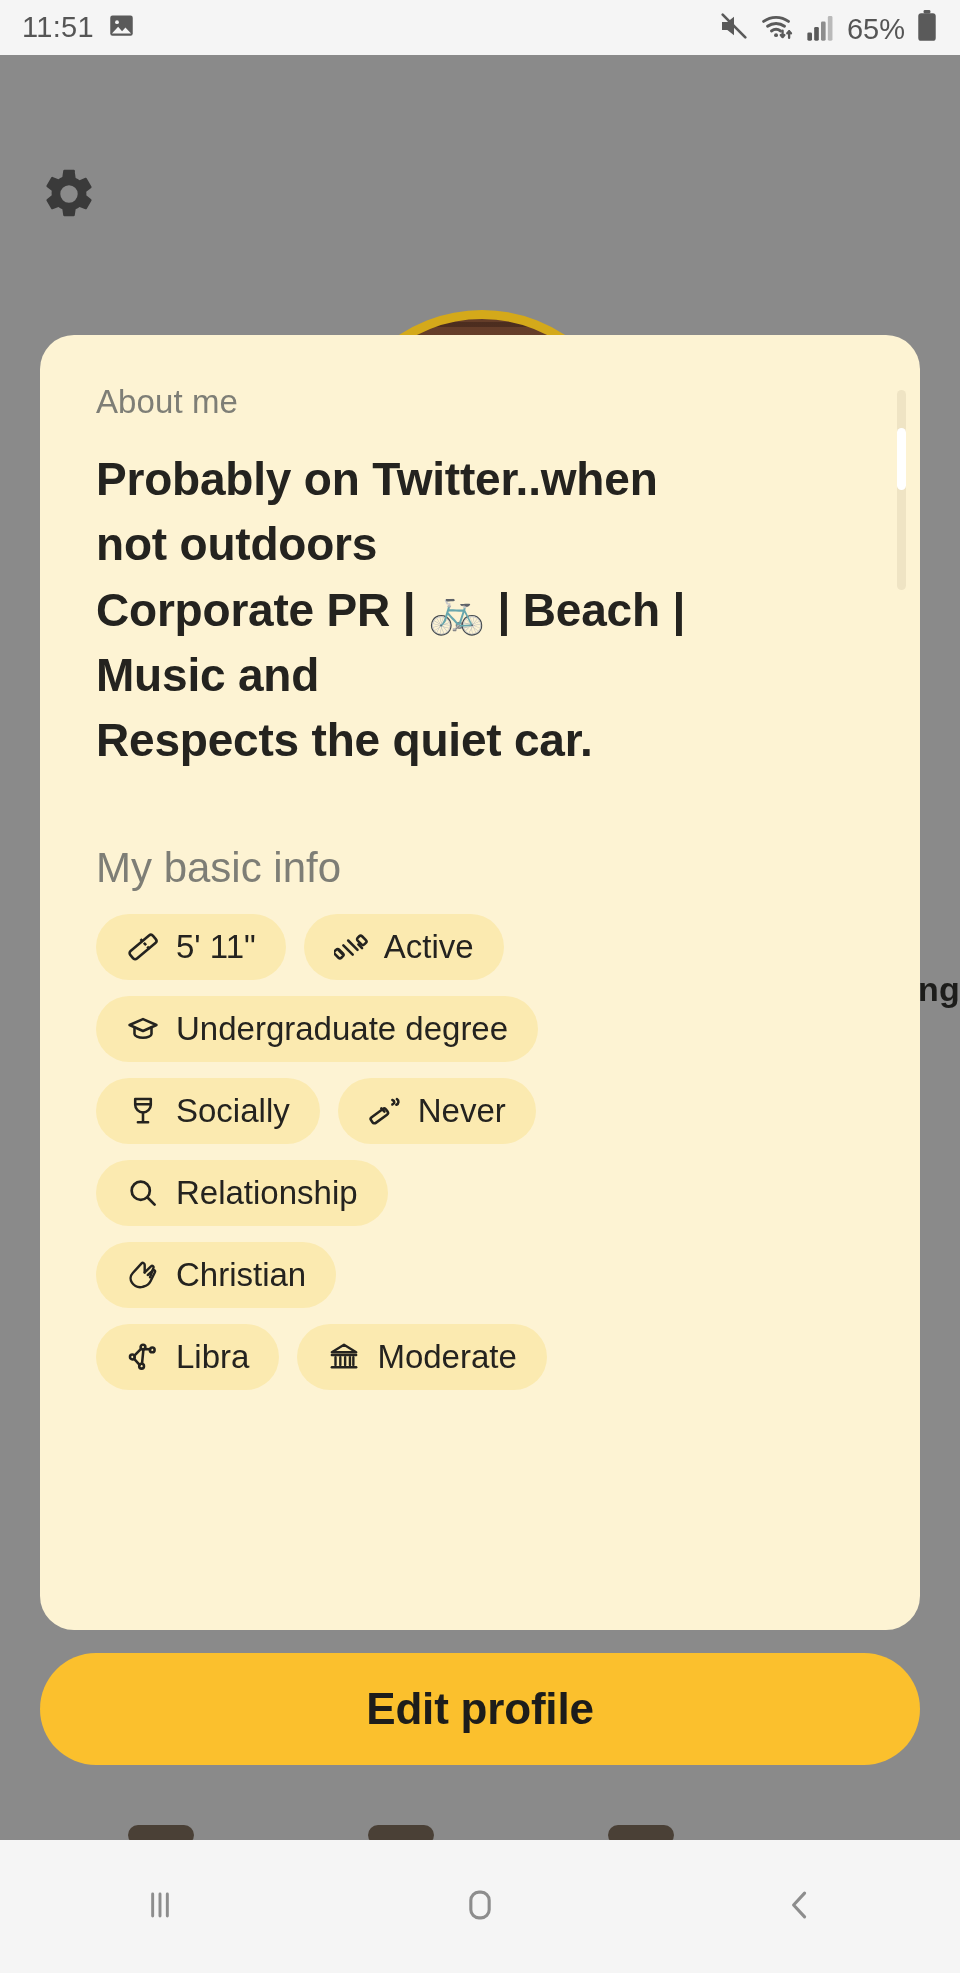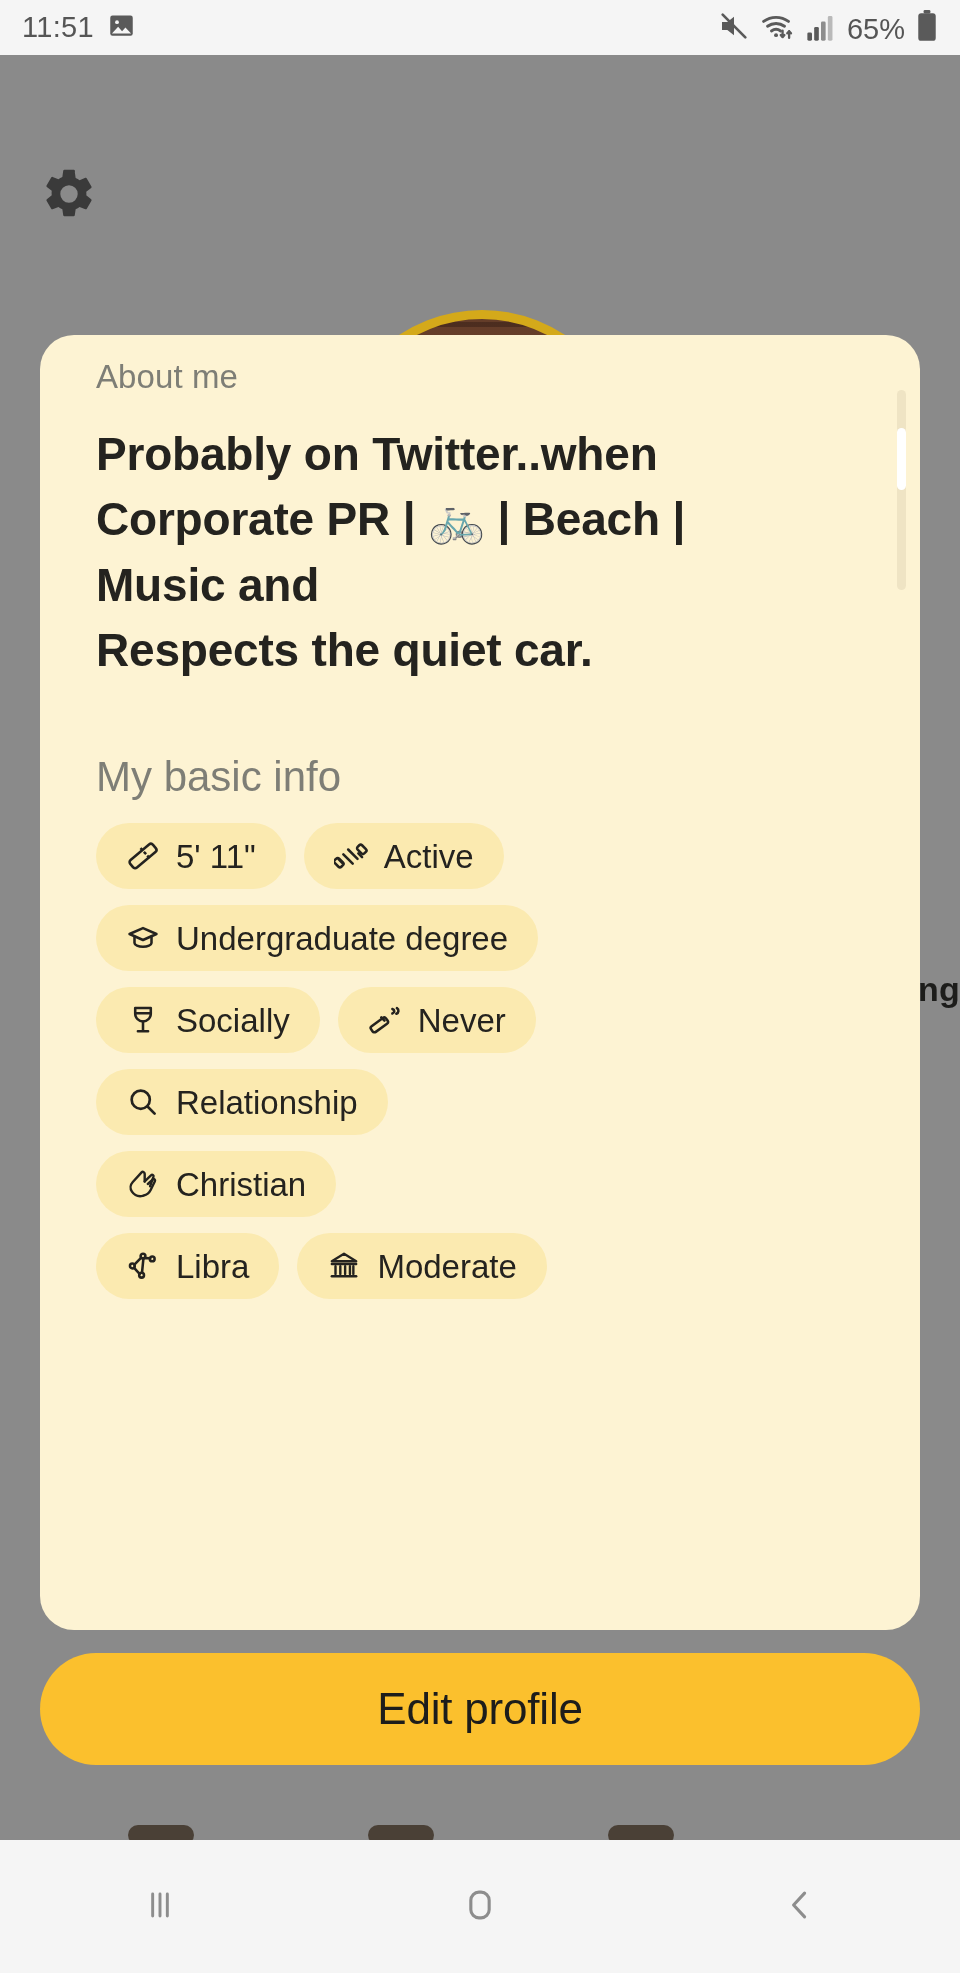--- a/index.html
+++ b/index.html
@@ -66,21 +66,21 @@
     display:block;
   }
 
   
   .sheet {
     position:absolute; left:40px; top:335px; width:880px; height:1295px;
     background:#fdf3d3;
     border-radius:34px;
     overflow:hidden;
   }
-  .sheet-inner { position:relative; padding:23px 56px 0 56px; height:100%; }
+  .sheet-inner { position:relative; padding:48px 56px 0 56px; height:100%; }
 
   .section-label {
     font-size:33px; color:#7e7e76; margin-bottom:26px; letter-spacing:.1px;
   }
   .bio {
     font-size:46px; line-height:1.42; color:#24231f; font-weight:700;
     letter-spacing:-.2px;
   }
 
   .basic-label {
@@ -106,21 +106,21 @@
   .sheet-scroll .thumb {
     position:absolute; left:0; top:38px; width:9px; height:62px;
     background:#ffffff; border-radius:6px;
   }
 
   
   .cta {
     position:absolute; left:40px; top:1653px; width:880px; height:112px;
     background:#fbc02d; border:none; border-radius:56px;
     font-family:"Liberation Sans", sans-serif;
-    font-size:44px; font-weight:400; color:#1d1d1b; letter-spacing:-.2px;
+    font-size:44px; font-weight:700; color:#1d1d1b; letter-spacing:-.2px;
     cursor:pointer;
   }
 
   
   .navbar {
     position:absolute; left:0; bottom:0; width:960px; height:133px;
     background:#f5f5f5; display:flex; align-items:center;
   }
   .navbtn { flex:1; display:flex; align-items:center; justify-content:center; }
 </style>
@@ -199,20 +199,21 @@
     </div>
   </div>
 
   <div class="sheet">
     <div class="sheet-inner">
 
       <div class="section-label">About me</div>
 
       <div class="bio">
         <div>Probably on Twitter..when</div>
+        <div>not outdoors</div>
         <div>Corporate PR | 🚲 | Beach |</div>
         <div>Music and</div>
         <div>Respects the quiet car.</div>
       </div>
 
       <div class="basic-label">My basic info</div>
 
       <div class="chips">
 
         <div class="chip-row">

